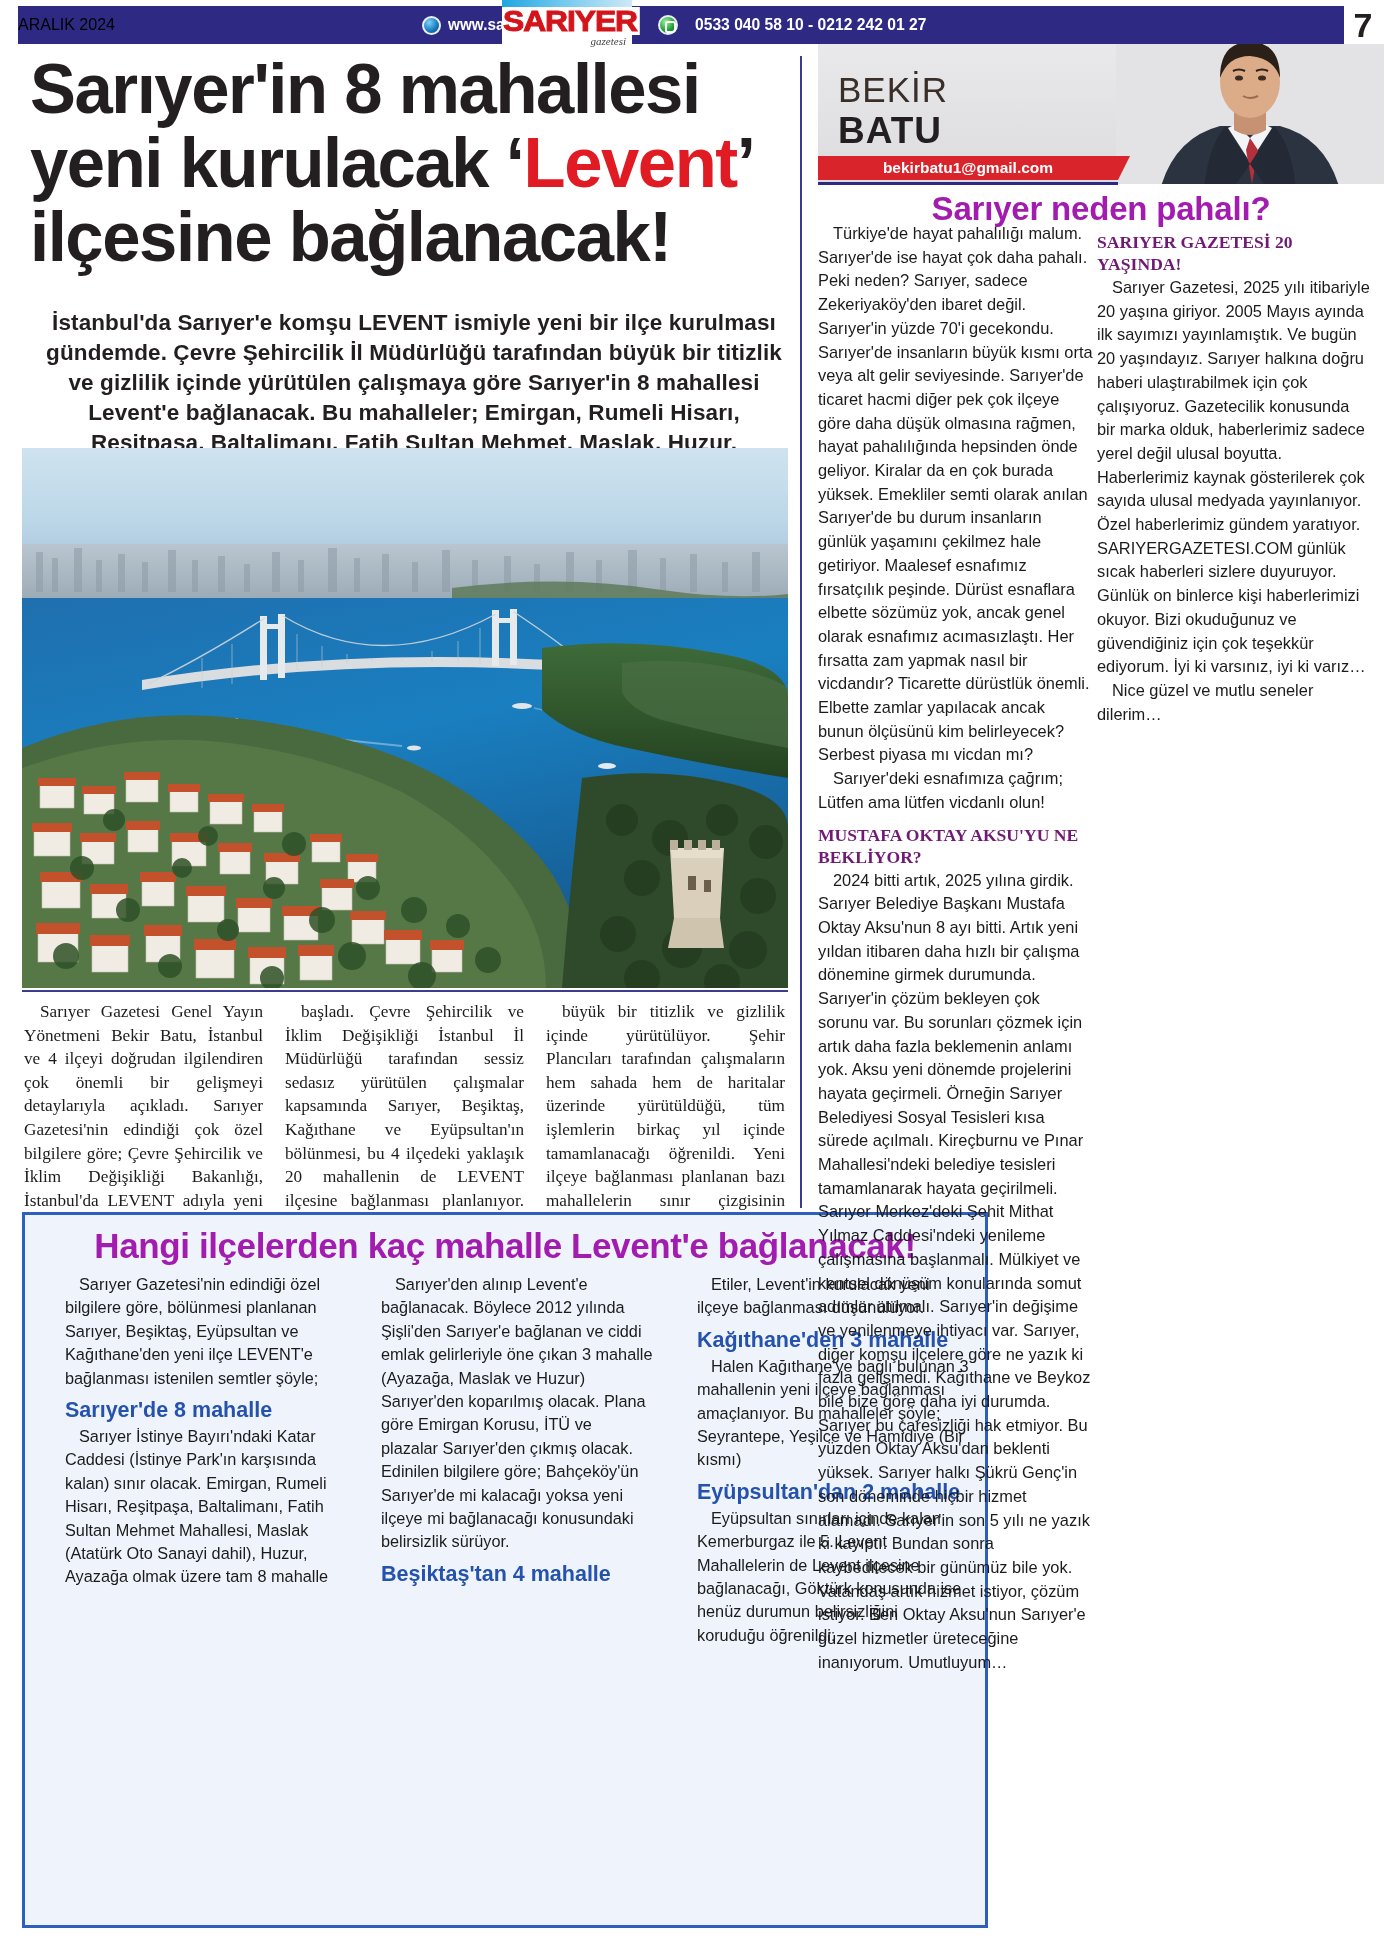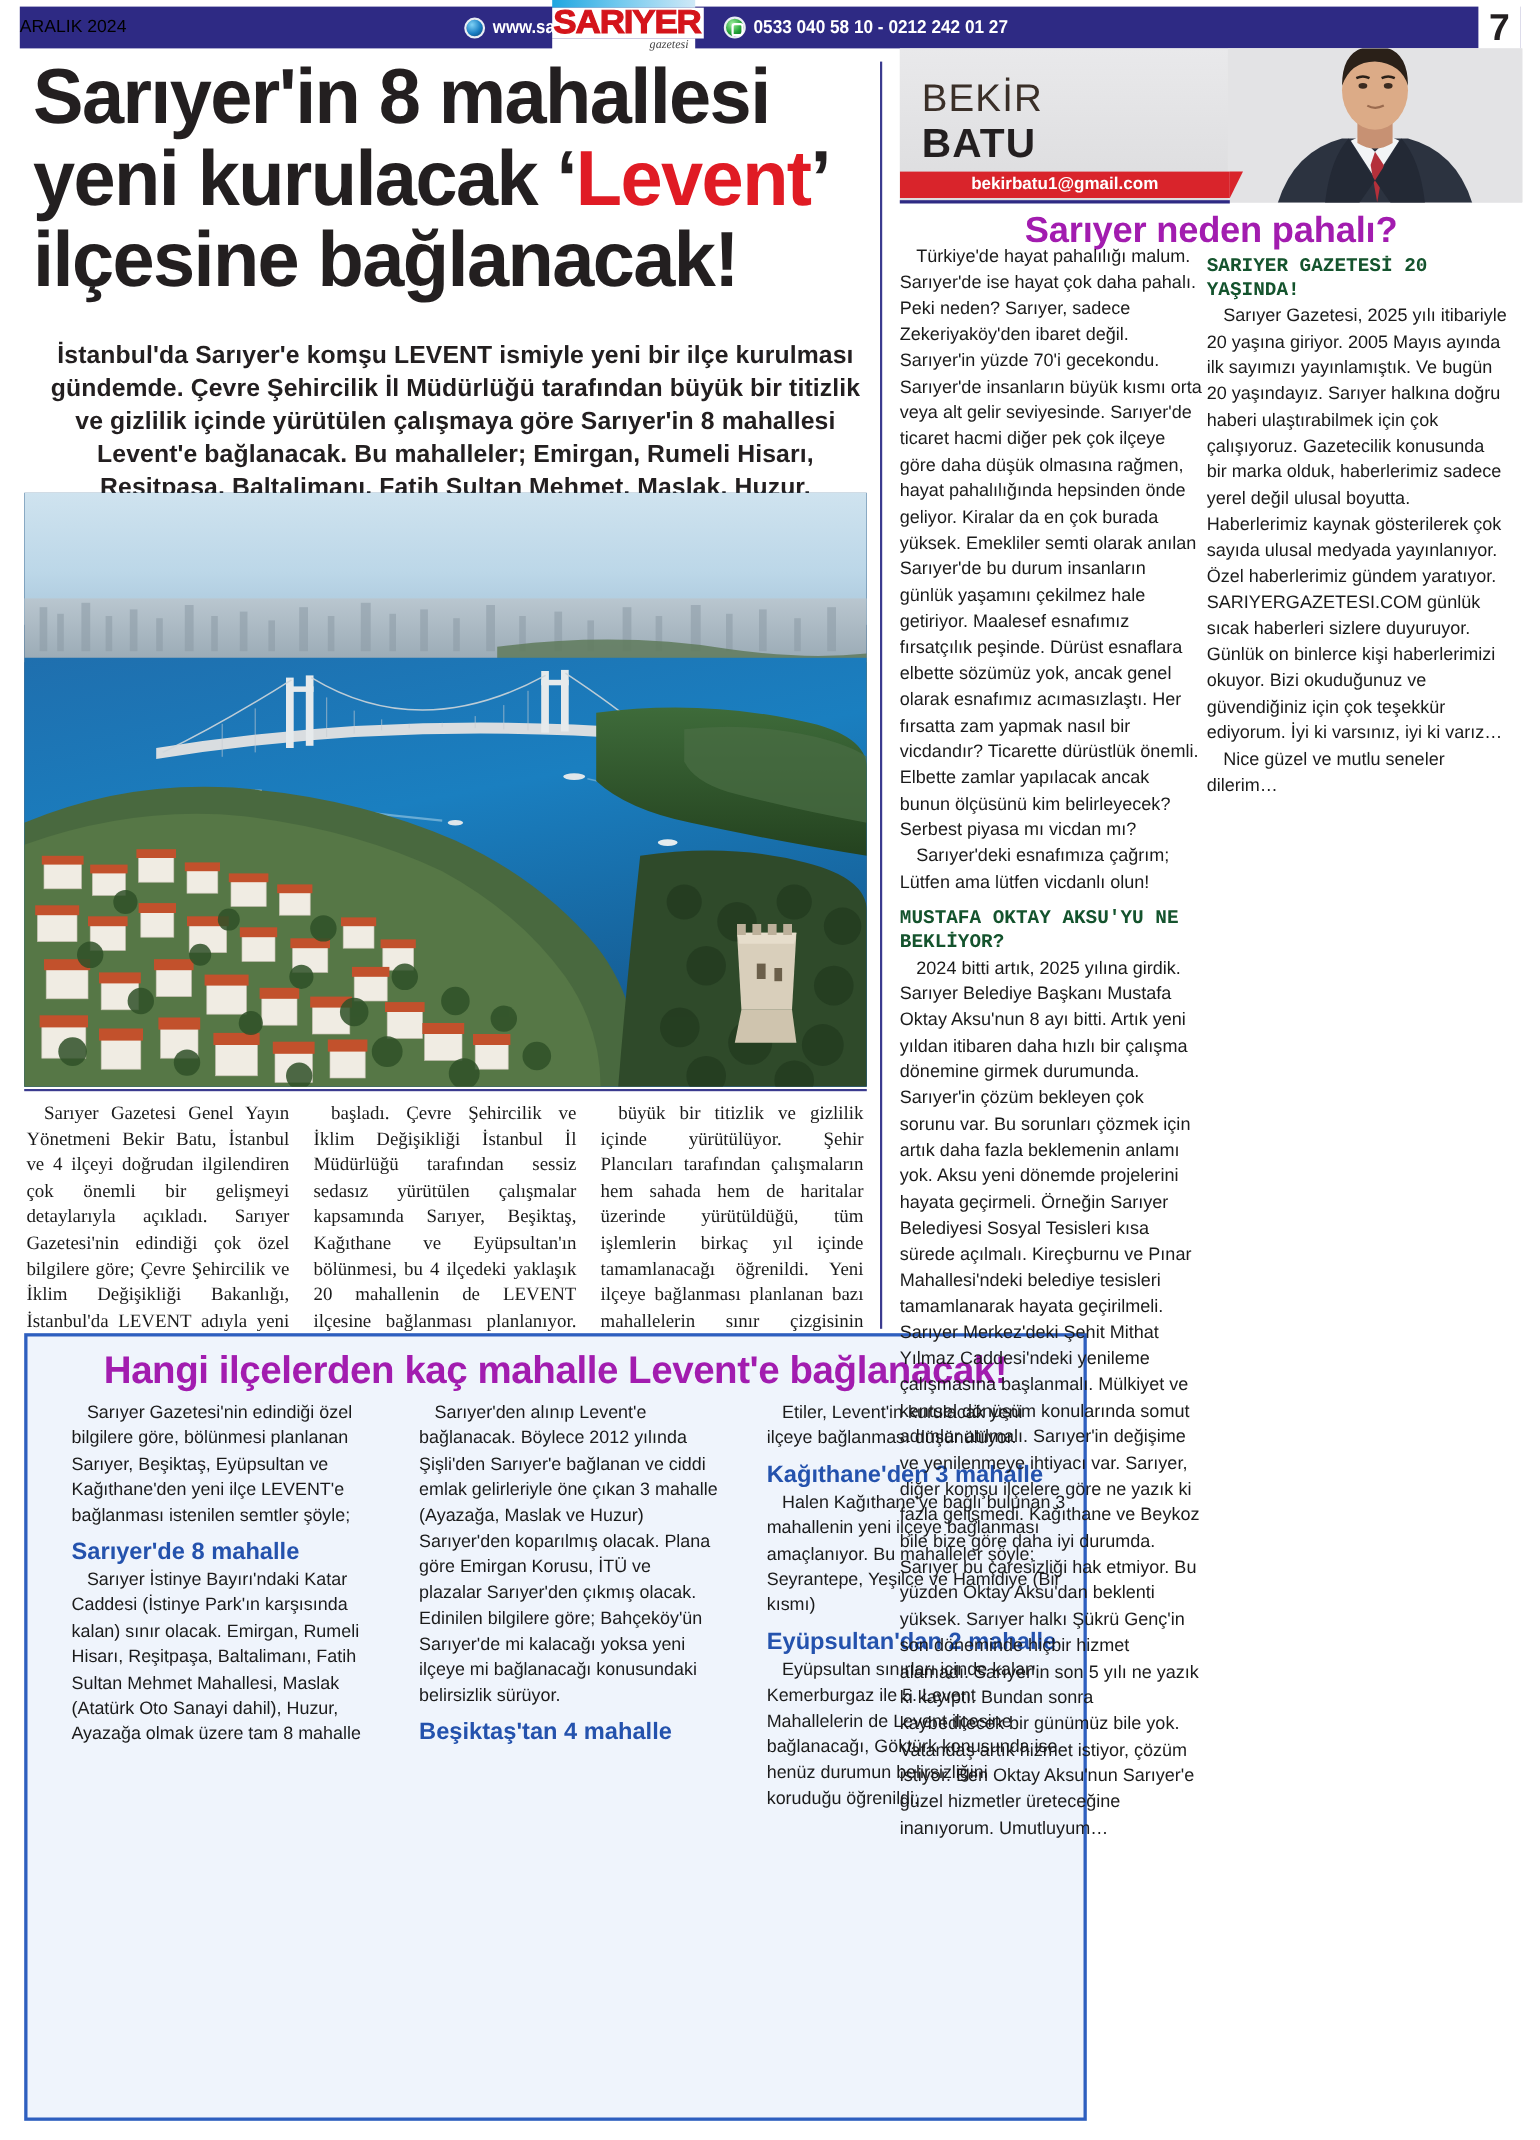--- a/index.html
+++ b/index.html
@@ -43,21 +43,21 @@
   }
   .topbar-web span.txt {
     color: #ffffff; font-size: 17px; font-weight: 600;
     transform: scaleX(.9); transform-origin: left center;
     white-space: nowrap;
   }
   .topbar-phone {
     position: absolute;
     left: 640px; top: 50%;
     transform: translateY(-50%);
-    display: flex; align-items: center; gap: 7px;
+    display: flex; align-items: center; gap: 17px;
   }
   .wa-icon {
     width: 20px; height: 20px; border-radius: 50%;
     background: radial-gradient(circle at 36% 30%, #9ff09f 0%, #21a336 55%, #0c5c1c 100%);
     border: 2px solid #e9eef3;
     position: relative; flex: 0 0 auto;
   }
   .wa-icon::after {
     content: "";
     position: absolute; left: 5px; top: 4px;
@@ -302,24 +302,24 @@
   }
   .right-cols .rcol {
     width: 275px;
     font-family: "Liberation Sans", sans-serif;
     font-size: 16.4px;
     line-height: 23.7px;
     color: #1b1b1b;
   }
   .right-cols .rcol p { text-indent: 15px; }
   .right-cols h4 {
-    font-family: Liberation Mono, monospace;
+    font-family: Liberation Serif, serif;
     font-size: 17.6px;
     font-weight: 700;
-    color: #14532d;
+    color: #701a75;
     line-height: 22px;
     margin: 9px 0 1px 0;
     text-indent: 0;
   }
 </style>
 </head>
 <body>
 
 <div class="page">
 

